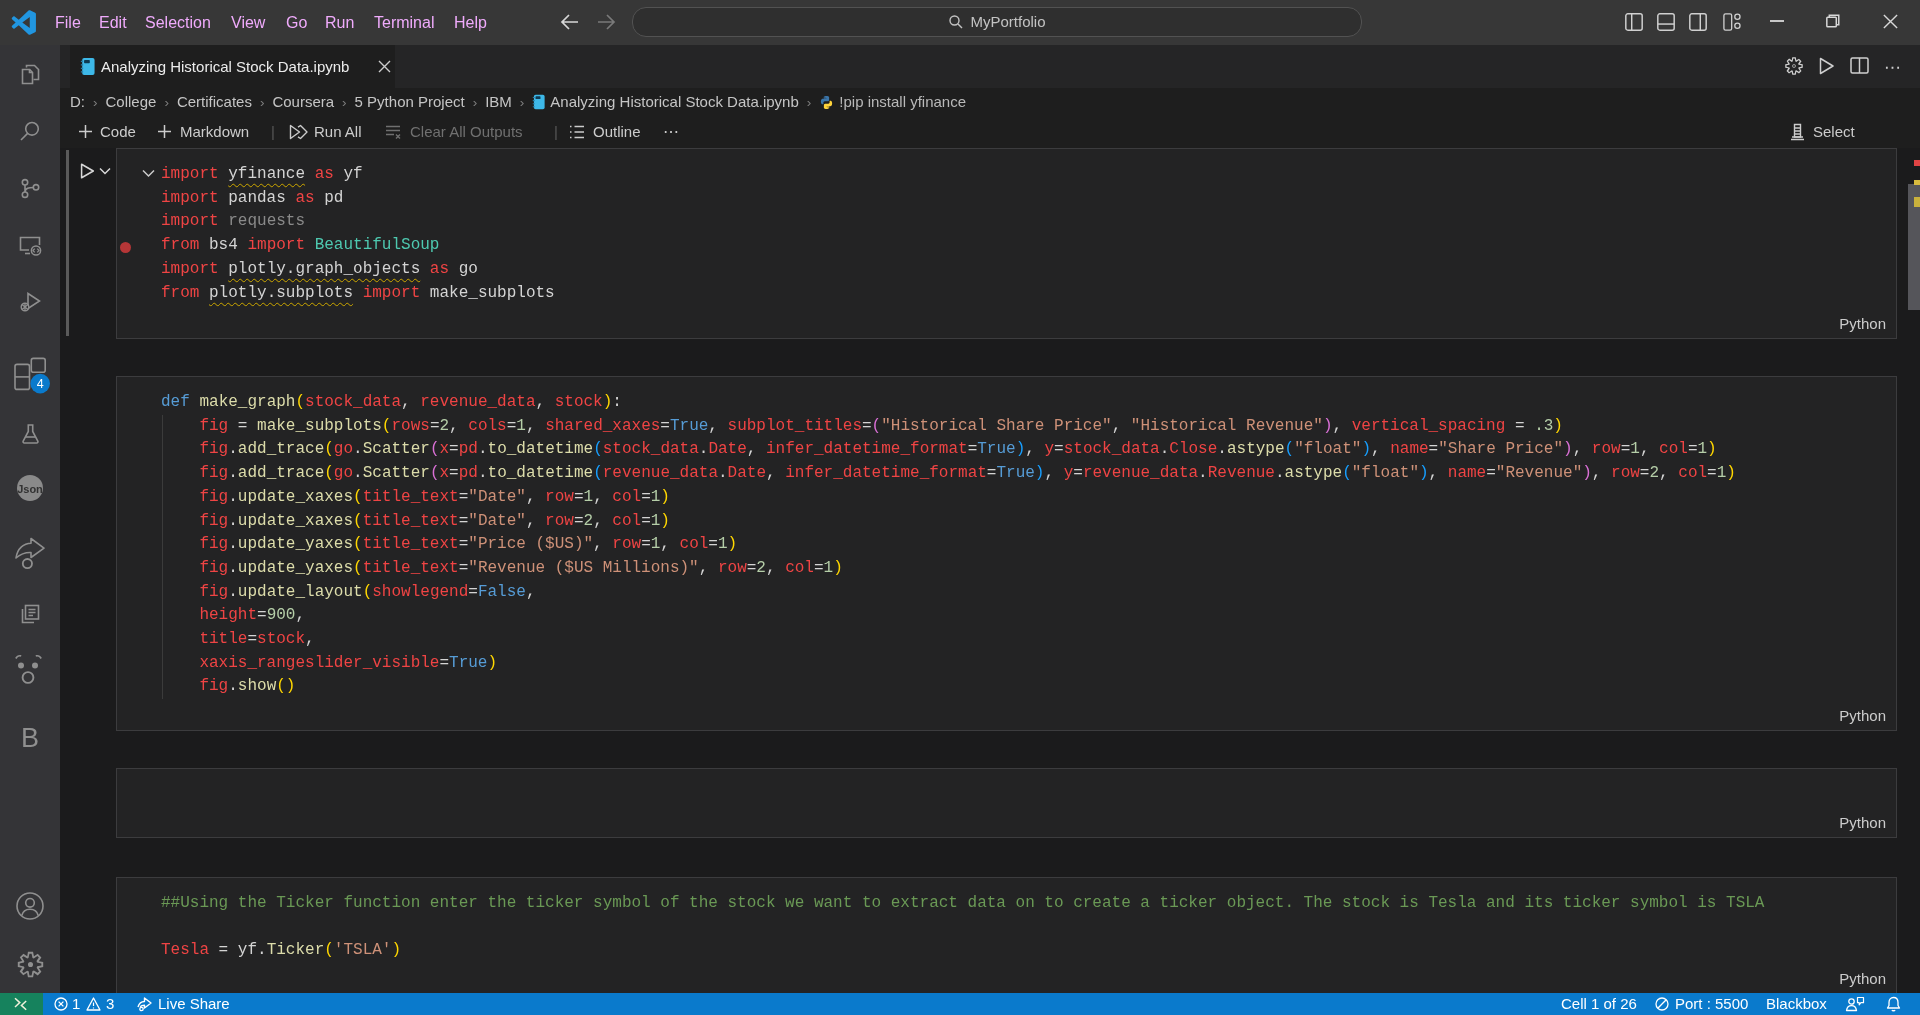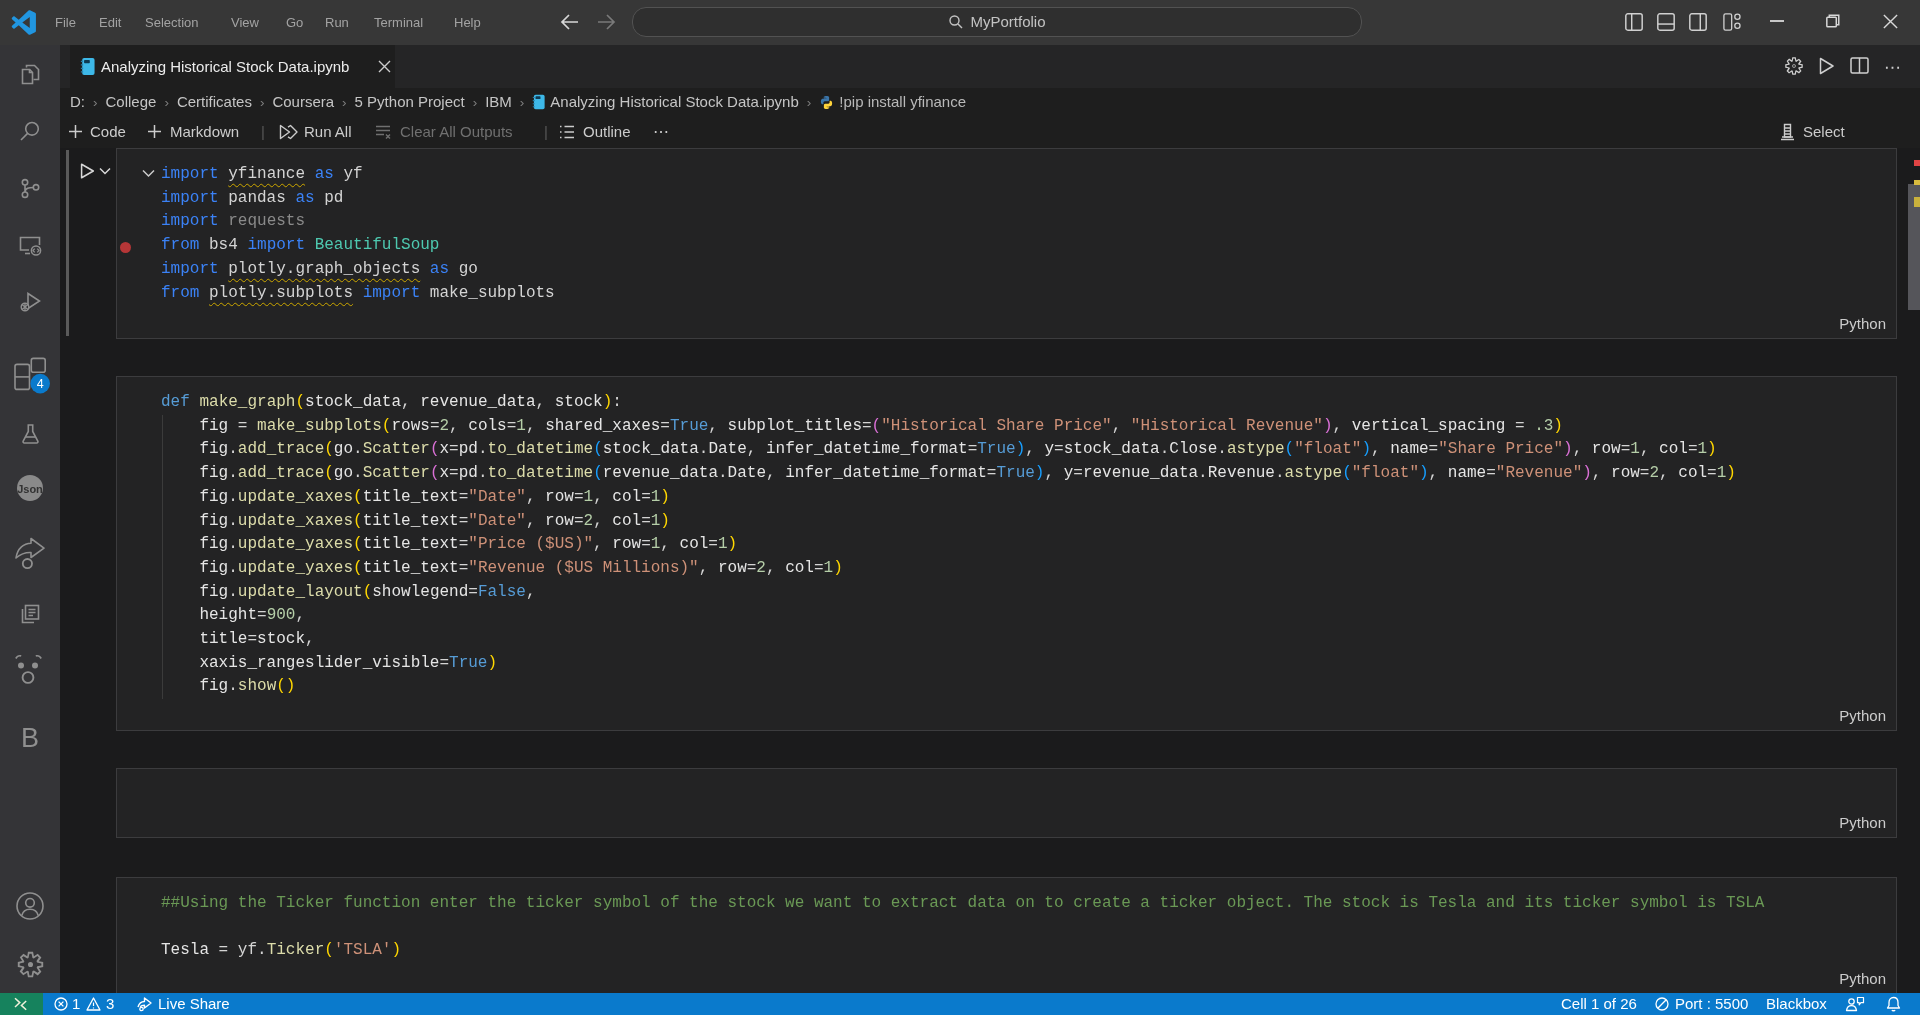--- a/index.html
+++ b/index.html
@@ -1,29 +1,29 @@
 <!DOCTYPE html>
 <html><head><meta charset="utf-8">
 <style>
 *{margin:0;padding:0;box-sizing:border-box}
 html,body{width:1920px;height:1015px;overflow:hidden;background:#1e1e1e;font-family:"Liberation Sans",sans-serif}
 .abs{position:absolute}
 #titlebar{position:absolute;left:0;top:0;width:1920px;height:45px;background:#373737}
-.menu{position:absolute;top:0;height:32px;line-height:45px;color:#a3a3a3;font-size:13px}
+.menu{position:absolute;top:0;height:32px;line-height:45px;color:#f0abfc;font-size:16px}
 #cmdbox{position:absolute;left:632px;top:7px;width:730px;height:30px;background:#2f2f2f;border:1px solid #525252;border-radius:14px;color:#c3c3c3;font-size:15px;text-align:center;line-height:28px}
 #tabstrip{position:absolute;left:60px;top:45px;width:1860px;height:43px;background:#252526}
 #tab1{position:absolute;left:10px;top:0;width:325px;height:43px;background:#1e1e1e;color:#ececec;font-size:15px}
 #breadcrumb{position:absolute;left:48px;top:88px;width:1860px;height:27px;background:#1e1e1e;color:#c5c5c5;font-size:15px;line-height:27px}
-#toolbar{position:absolute;left:50px;top:115px;width:1729px;height:33px;background:#1e1e1e;color:#cccccc;font-size:15px;line-height:33px}
+#toolbar{position:absolute;left:60px;top:115px;width:1729px;height:33px;background:#1e1e1e;color:#cccccc;font-size:15px;line-height:33px}
 #notebook{position:absolute;left:60px;top:148px;width:1860px;height:845px;background:#1b1b1c}
 #activitybar{position:absolute;left:0;top:45px;width:60px;height:948px;background:#343437}
 #statusbar{position:absolute;left:0;top:993px;width:1920px;height:22px;background:#0a7acc;color:#ffffff;font-size:15px;line-height:22px}
 .cell{position:absolute;left:56px;background:#232324;border:1px solid #3c3c3e}
 pre{font-family:"Liberation Mono",monospace;font-size:16px;line-height:23.7px;color:#d4d4d4;position:absolute;left:44px;white-space:pre}
-.kw{color:#3b82f6}.df{color:#569cd6}.fn{color:#dcdcaa}.v{color:#e5e5e5}.nu{color:#b5cea8}
+.kw{color:#ef4444}.df{color:#569cd6}.fn{color:#dcdcaa}.v{color:#ef4444}.nu{color:#b5cea8}
 .st{color:#ce9178}.cm{color:#6a9955}.b1{color:#ffd700}.b2{color:#da70d6}.b3{color:#179fff}
 .dim{color:#8a8a8a}.cls{color:#4ec9b0}
 .sq{text-decoration:underline wavy #cca700 1px;text-underline-offset:5px;text-decoration-skip-ink:none}
 .pylabel{position:absolute;right:10px;bottom:6px;color:#cccccc;font-size:15px}
 .icon{position:absolute}
 svg{display:block}
 </style></head>
 <body>
 <div id="titlebar">
 <svg class="icon" style="left:11px;top:10px" width="25" height="25" viewBox="0 0 100 100">

